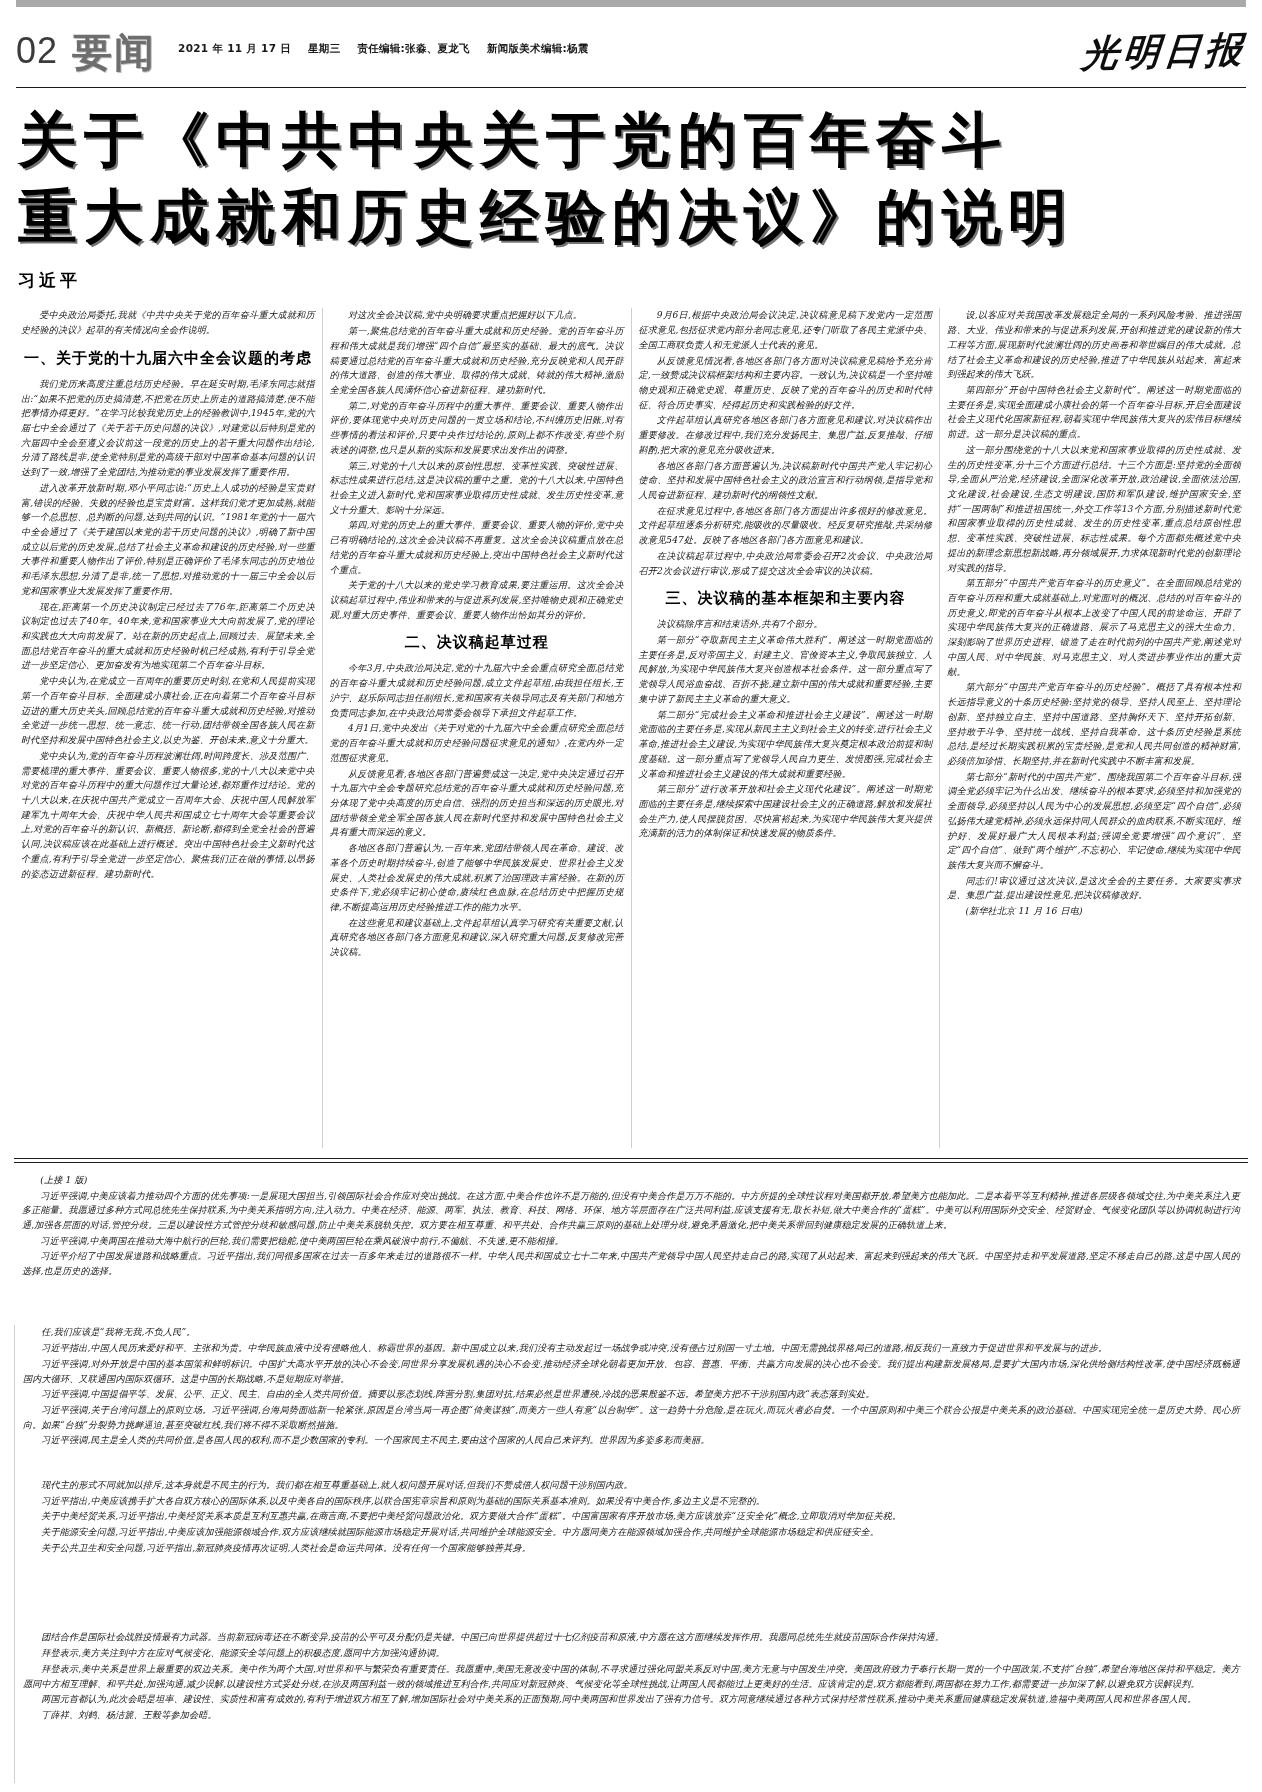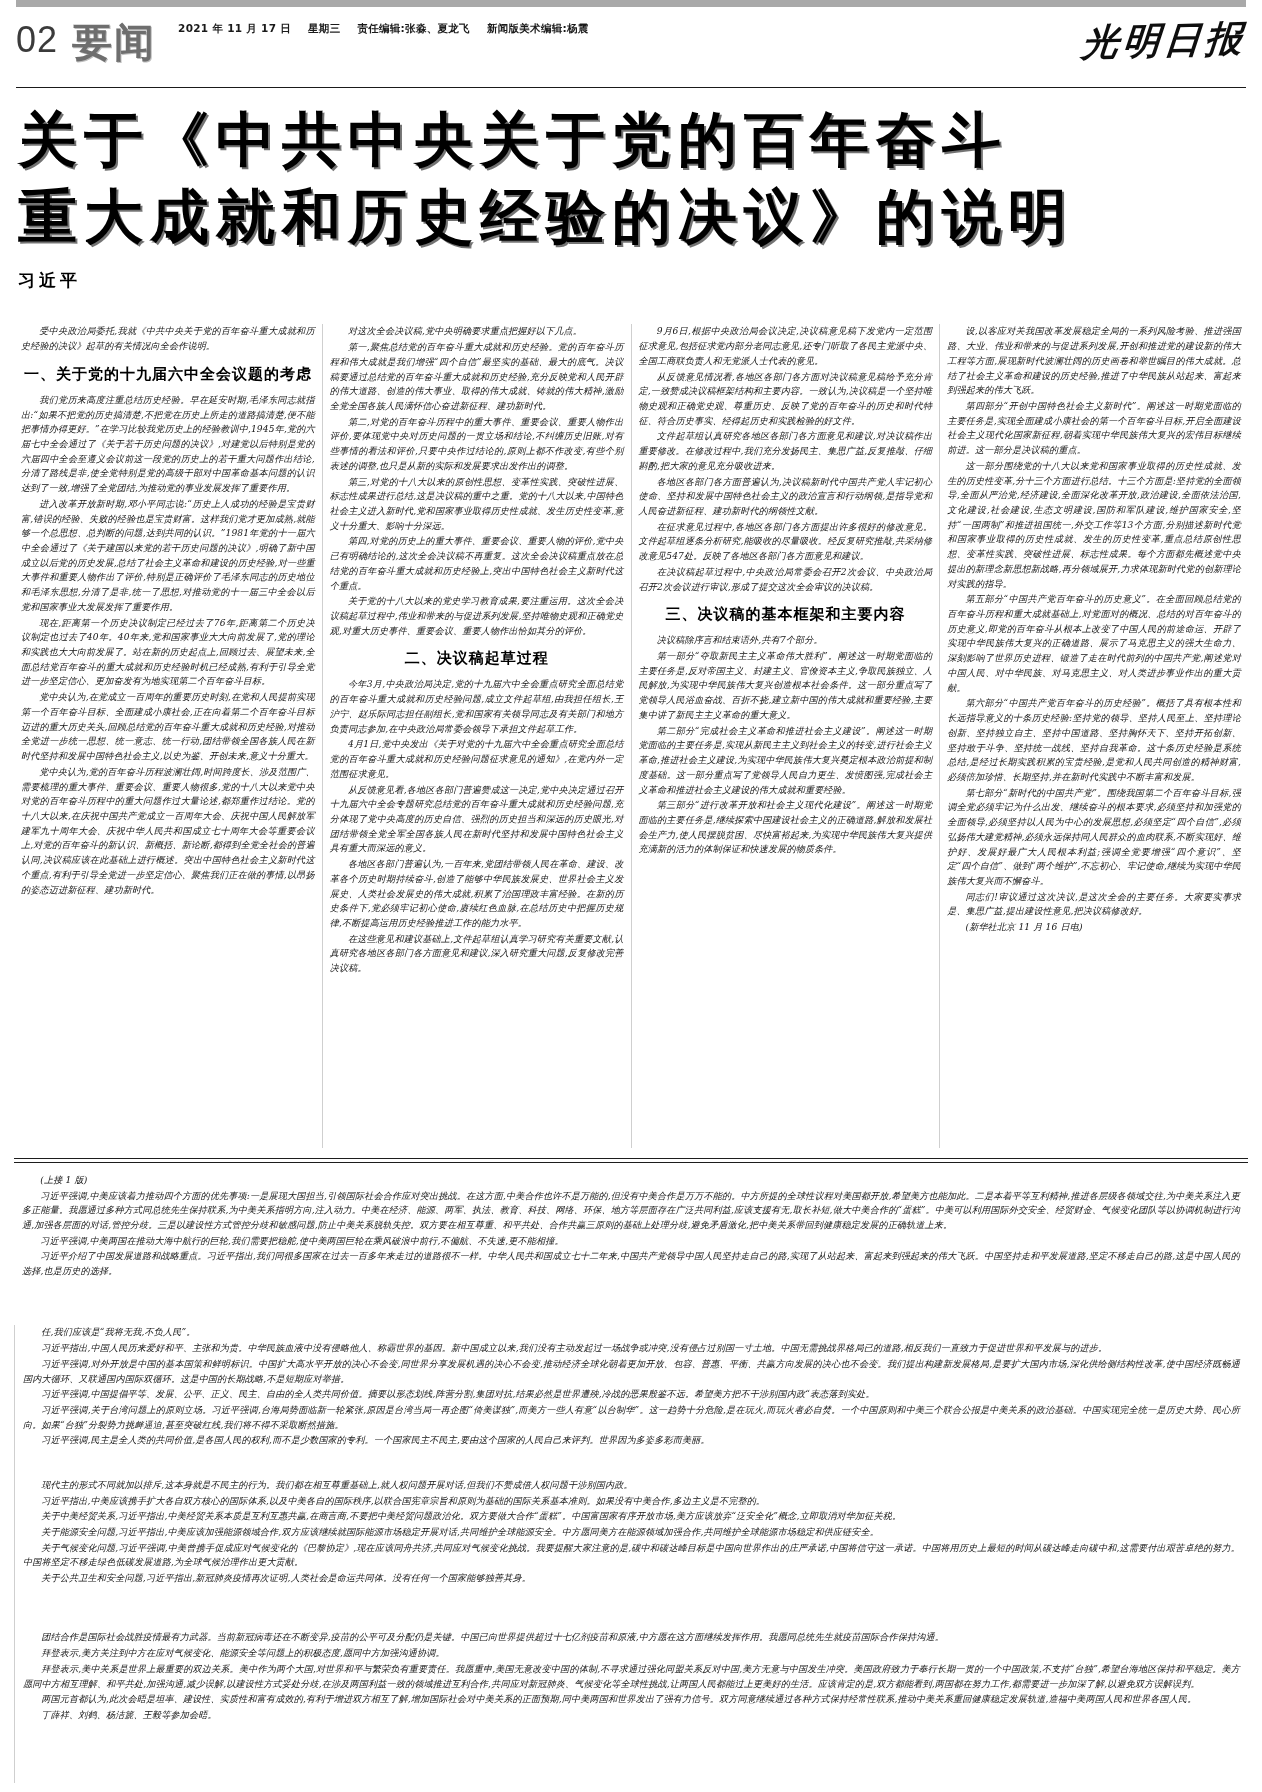--- a/index.html
+++ b/index.html
@@ -21,21 +21,21 @@
     padding-top: 22px;
   }
   #top-rule {
     position: absolute;
     left: 0; right: 0; top: 0;
     height: 7px;
     background: #a9a9a9;
   }
   #masthead-inner {
     display: flex;
-    align-items: flex-start;
+    align-items: center;
     height: 62px;
     padding-bottom: 2px;
   }
   #page-number {
     font-family: "Liberation Sans", sans-serif;
     font-size: 36px;
     font-weight: 400;
     color: #3b3b3b;
     letter-spacing: 1px;
     line-height: 1;
@@ -113,21 +113,20 @@
     margin: 16px 14px 0 14px;
     display: flex;
     gap: 0;
     height: 840px;
   }
   .col {
     flex: 1 1 0;
     padding: 0 7px;
     overflow: hidden;
     position: relative;
-    margin-top: 16px;
   }
   .col + .col { border-left: 0.7px solid #cfcfcf; }
 
   .para {
     font-family: "DejaVu Serif", "Liberation Serif", serif;
     font-size: 9.1px;
     line-height: 1.62;
     text-align: justify;
     text-indent: 2em;
     margin: 0 0 1px 0;
@@ -276,21 +275,20 @@
       <div class="bpara">习近平强调,对外开放是中国的基本国策和鲜明标识。中国扩大高水平开放的决心不会变,同世界分享发展机遇的决心不会变,推动经济全球化朝着更加开放、包容、普惠、平衡、共赢方向发展的决心也不会变。我们提出构建新发展格局,是要扩大国内市场,深化供给侧结构性改革,使中国经济既畅通国内大循环、又联通国内国际双循环。这是中国的长期战略,不是短期应对举措。</div>
       <div class="bpara">习近平强调,中国提倡平等、发展、公平、正义、民主、自由的全人类共同价值。摘要以形态划线,阵营分割,集团对抗,结果必然是世界遭殃,冷战的恶果殷鉴不远。希望美方把不干涉别国内政“表态落到实处。</div>
       <div class="bpara">习近平强调,关于台湾问题上的原则立场。习近平强调,台海局势面临新一轮紧张,原因是台湾当局一再企图“倚美谋独”,而美方一些人有意“以台制华”。这一趋势十分危险,是在玩火,而玩火者必自焚。一个中国原则和中美三个联合公报是中美关系的政治基础。中国实现完全统一是历史大势、民心所向。如果“台独”分裂势力挑衅逼迫,甚至突破红线,我们将不得不采取断然措施。</div>
       <div class="bpara">习近平强调,民主是全人类的共同价值,是各国人民的权利,而不是少数国家的专利。一个国家民主不民主,要由这个国家的人民自己来评判。世界因为多姿多彩而美丽。</div>
     </div>
     <div class="bcol">
       <div class="bpara">现代主的形式不同就加以排斥,这本身就是不民主的行为。我们都在相互尊重基础上,就人权问题开展对话,但我们不赞成借人权问题干涉别国内政。</div>
       <div class="bpara">习近平指出,中美应该携手扩大各自双方核心的国际体系,以及中美各自的国际秩序,以联合国宪章宗旨和原则为基础的国际关系基本准则。如果没有中美合作,多边主义是不完整的。</div>
       <div class="bpara">关于中美经贸关系,习近平指出,中美经贸关系本质是互利互惠共赢,在商言商,不要把中美经贸问题政治化。双方要做大合作“蛋糕”。中国富国家有序开放市场,美方应该放弃“泛安全化”概念,立即取消对华加征关税。</div>
       <div class="bpara">关于能源安全问题,习近平指出,中美应该加强能源领域合作,双方应该继续就国际能源市场稳定开展对话,共同维护全球能源安全。中方愿同美方在能源领域加强合作,共同维护全球能源市场稳定和供应链安全。</div>
-      <div class="bpara">关于气候变化问题,习近平强调,中美曾携手促成应对气候变化的《巴黎协定》,现在应该同舟共济,共同应对气候变化挑战。我要提醒大家注意的是,碳中和碳达峰目标是中国向世界作出的庄严承诺,中国将信守这一承诺。中国将用历史上最短的时间从碳达峰走向碳中和,这需要付出艰苦卓绝的努力。中国将坚定不移走绿色低碳发展道路,为全球气候治理作出更大贡献。</div>
       <div class="bpara">关于公共卫生和安全问题,习近平指出,新冠肺炎疫情再次证明,人类社会是命运共同体。没有任何一个国家能够独善其身。</div>
     </div>
     <div class="bcol">
       <div class="bpara">团结合作是国际社会战胜疫情最有力武器。当前新冠病毒还在不断变异,疫苗的公平可及分配仍是关键。中国已向世界提供超过十七亿剂疫苗和原液,中方愿在这方面继续发挥作用。我愿同总统先生就疫苗国际合作保持沟通。</div>
       <div class="bpara">拜登表示,美方关注到中方在应对气候变化、能源安全等问题上的积极态度,愿同中方加强沟通协调。</div>
       <div class="bpara">拜登表示,美中关系是世界上最重要的双边关系。美中作为两个大国,对世界和平与繁荣负有重要责任。我愿重申,美国无意改变中国的体制,不寻求通过强化同盟关系反对中国,美方无意与中国发生冲突。美国政府致力于奉行长期一贯的一个中国政策,不支持“台独”,希望台海地区保持和平稳定。美方愿同中方相互理解、和平共处,加强沟通,减少误解,以建设性方式妥处分歧,在涉及两国利益一致的领域推进互利合作,共同应对新冠肺炎、气候变化等全球性挑战,让两国人民都能过上更美好的生活。应该肯定的是,双方都能看到,两国都在努力工作,都需要进一步加深了解,以避免双方误解误判。</div>
       <div class="bpara">两国元首都认为,此次会晤是坦率、建设性、实质性和富有成效的,有利于增进双方相互了解,增加国际社会对中美关系的正面预期,同中美两国和世界发出了强有力信号。双方同意继续通过各种方式保持经常性联系,推动中美关系重回健康稳定发展轨道,造福中美两国人民和世界各国人民。</div>
       <div class="bpara">丁薛祥、刘鹤、杨洁篪、王毅等参加会晤。</div>
     </div>
   </div>

